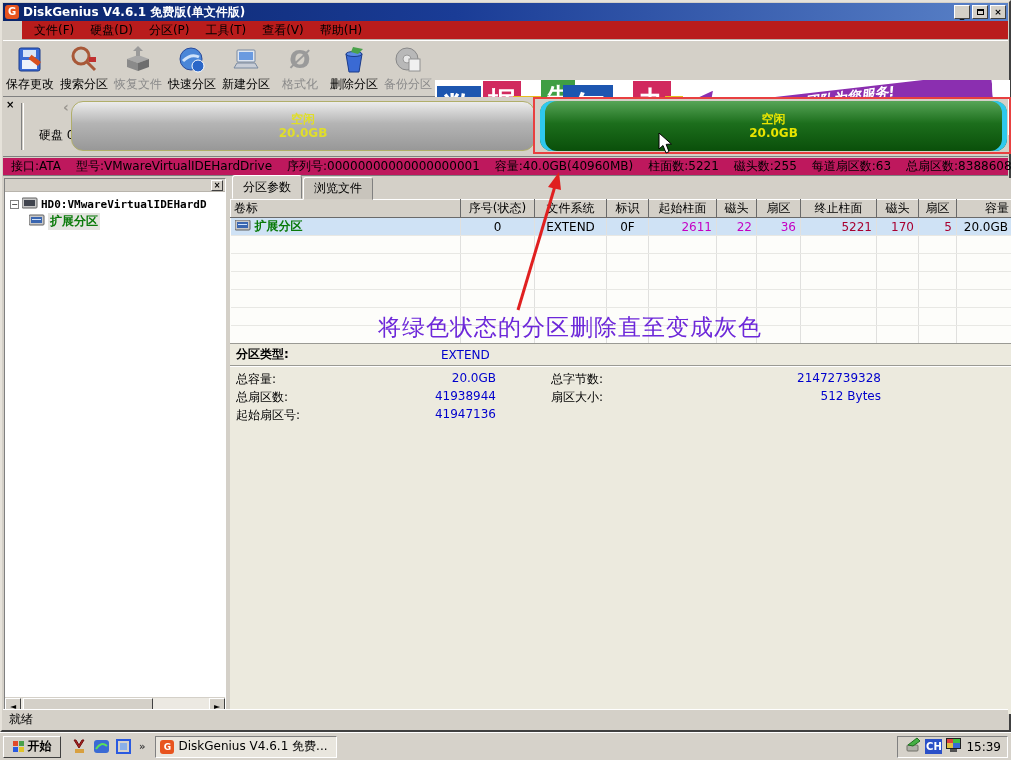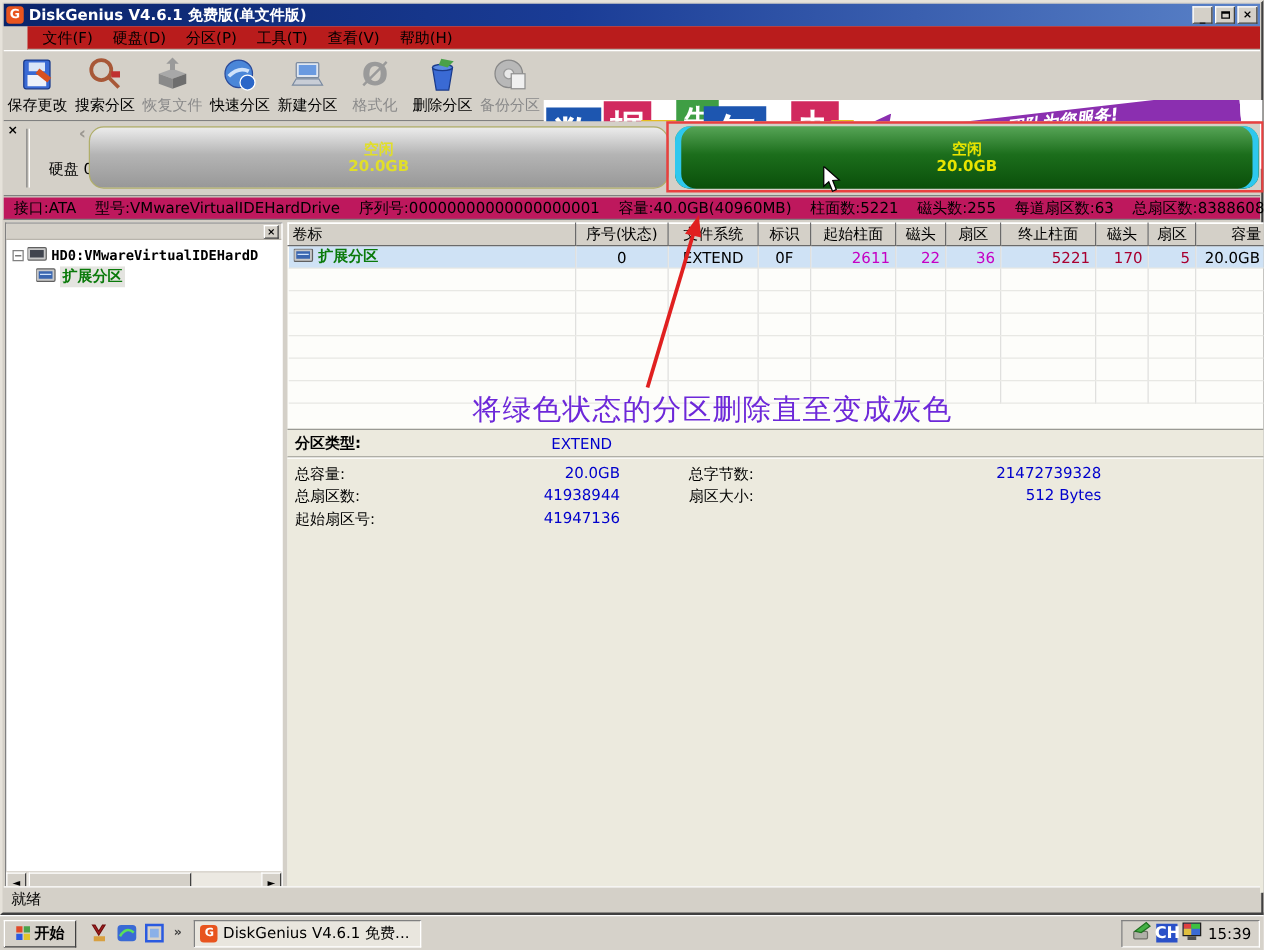--- a/index.html
+++ b/index.html
@@ -137,21 +137,21 @@
   .ql { display:flex; align-items:center; gap:5px; margin-left:10px; }
   .ql .qlico { width:17px; height:17px; }
   .chev { font-size:10px; font-weight:bold; color:#404040; margin-left:2px; }
   .taskbtn { width:182px; height:22px; margin-left:10px; background:#e9e6de; border:1px solid;
              border-color:#808080 #fff #fff #808080; display:flex; align-items:center; gap:4px; padding:0 4px; }
   .taskbtn .dg { width:14px; height:14px; background:#e8541e; border-radius:3px; color:#fff; font-size:9px;
                  font-weight:bold; text-align:center; line-height:14px; }
   .taskbtn .tl { white-space:nowrap; overflow:hidden; }
   .tray { margin-left:auto; height:22px; border:1px solid; border-color:#808080 #fff #fff #808080;
           display:flex; align-items:center; gap:3px; padding:0 6px; }
-  .ch-badge { width:17px; height:15px; background:#2a50c8; color:#fff; font-size:13px; font-weight:bold;
+  .ch-badge { width:17px; height:15px; background:#2a50c8; color:#fff; font-size:10px; font-weight:bold;
               display:flex; align-items:center; justify-content:center; }
 
   
   .anno-text { position:absolute; left:378px; top:312px; font-size:23px; color:#6d28d9;
                letter-spacing:1px; white-space:nowrap; font-weight:500; }
   .anno-arrow { position:absolute; left:500px; top:170px; pointer-events:none; }
   .cursor { position:absolute; left:658px; top:133px; pointer-events:none; }
 </style>
 </head>
 <body>
@@ -334,20 +334,24 @@
     </div>
     <div class="lp-hscroll">
       <div class="sb-btn">◄</div>
       <div class="sb-thumb"></div>
       <div class="sb-space"></div>
       <div class="sb-btn">►</div>
     </div>
   </div>
 
   <div class="rightpanel">
+    <div class="tabs">
+      <div class="tab active">分区参数</div>
+      <div class="tab inactive">浏览文件</div>
+    </div>
 
     <table class="grid">
       <colgroup>
         <col style="width:230px">
             <col style="width:74px">
             <col style="width:72px">
             <col style="width:42px">
         <col style="width:68px">
             <col style="width:40px">
             <col style="width:44px">

